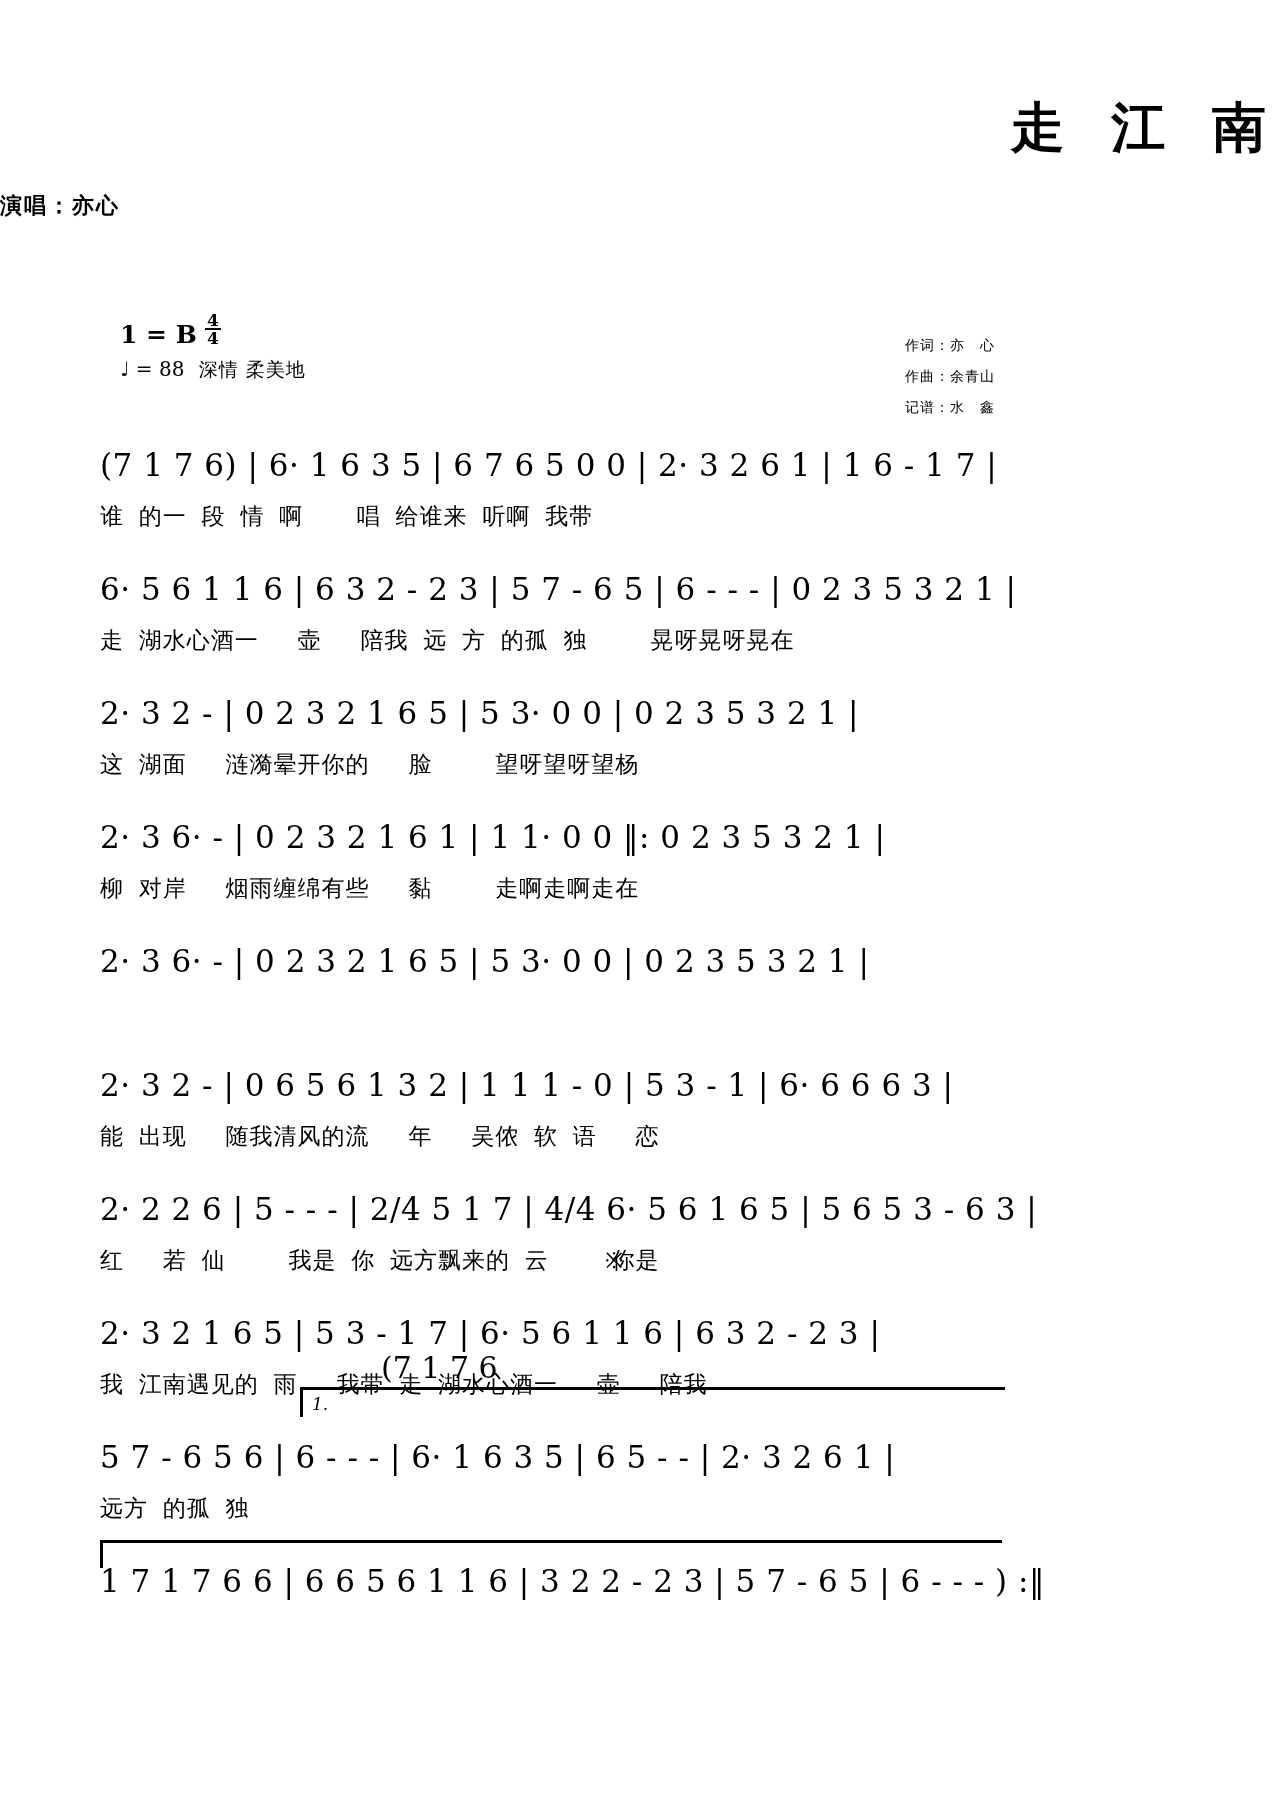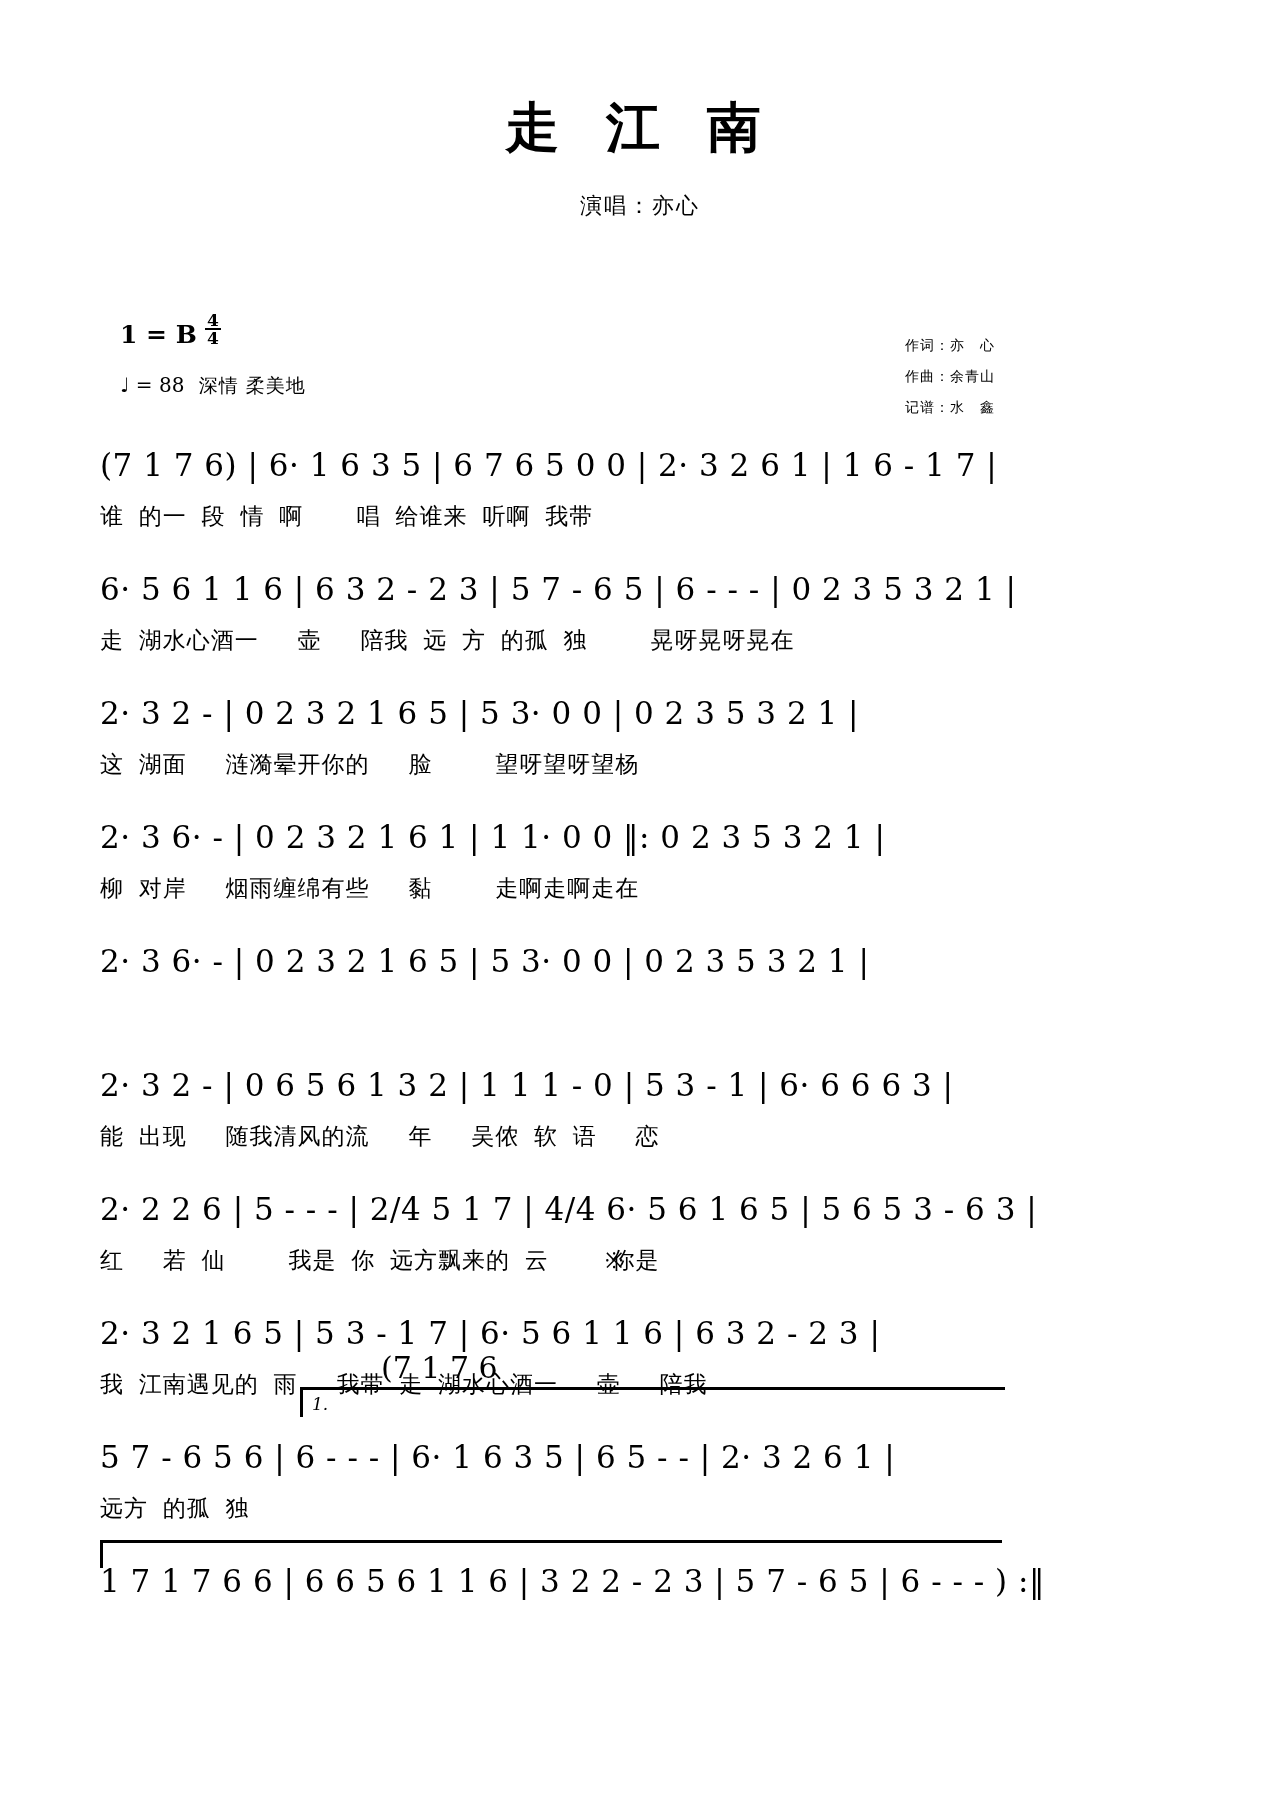--- a/index.html
+++ b/index.html
@@ -14,33 +14,33 @@
     font-family: "DejaVu Serif", serif;
     color: #000000;
     overflow: hidden;
   }
   .page {
     position: relative;
     width: 1280px;
     height: 1811px;
   }
   .title {
-    text-align: center;
+    text-align: right;
     font-family: "DejaVu Serif", serif;
     font-size: 54px;
     font-weight: bold;
     letter-spacing: 14px;
     margin-top: 92px;
     color: #000;
   }
   .singer {
-    text-align: center;
     font-size: 22px;
     margin-top: 26px;
     letter-spacing: 2px;
+    font-weight: bold;
   }
   .credits {
     position: absolute;
     right: 285px;
     top: 238px;
     font-size: 14px;
     line-height: 31px;
     text-align: left;
     letter-spacing: 1px;
   }
@@ -62,21 +62,21 @@
     text-align: center;
     font-size: 17px;
     line-height: 16px;
     margin-left: 8px;
     position: relative;
     top: -2px;
   }
   .frac .num { display:block; border-bottom: 2px solid #000; padding: 0 2px;}
   .frac .den { display:block; padding: 0 2px;}
   .keyrow2 {
-    margin-top: 24px;
+    margin-top: 8px;
     font-size: 20px;
     white-space: nowrap;
   }
   .keyrow2 .tempo-note { font-size: 20px; }
   .keyrow2 .expr { font-size: 19px; margin-left: 8px; letter-spacing: 1px;}
 
   .score {
     position: absolute;
     left: 0;
     top: 355px;

